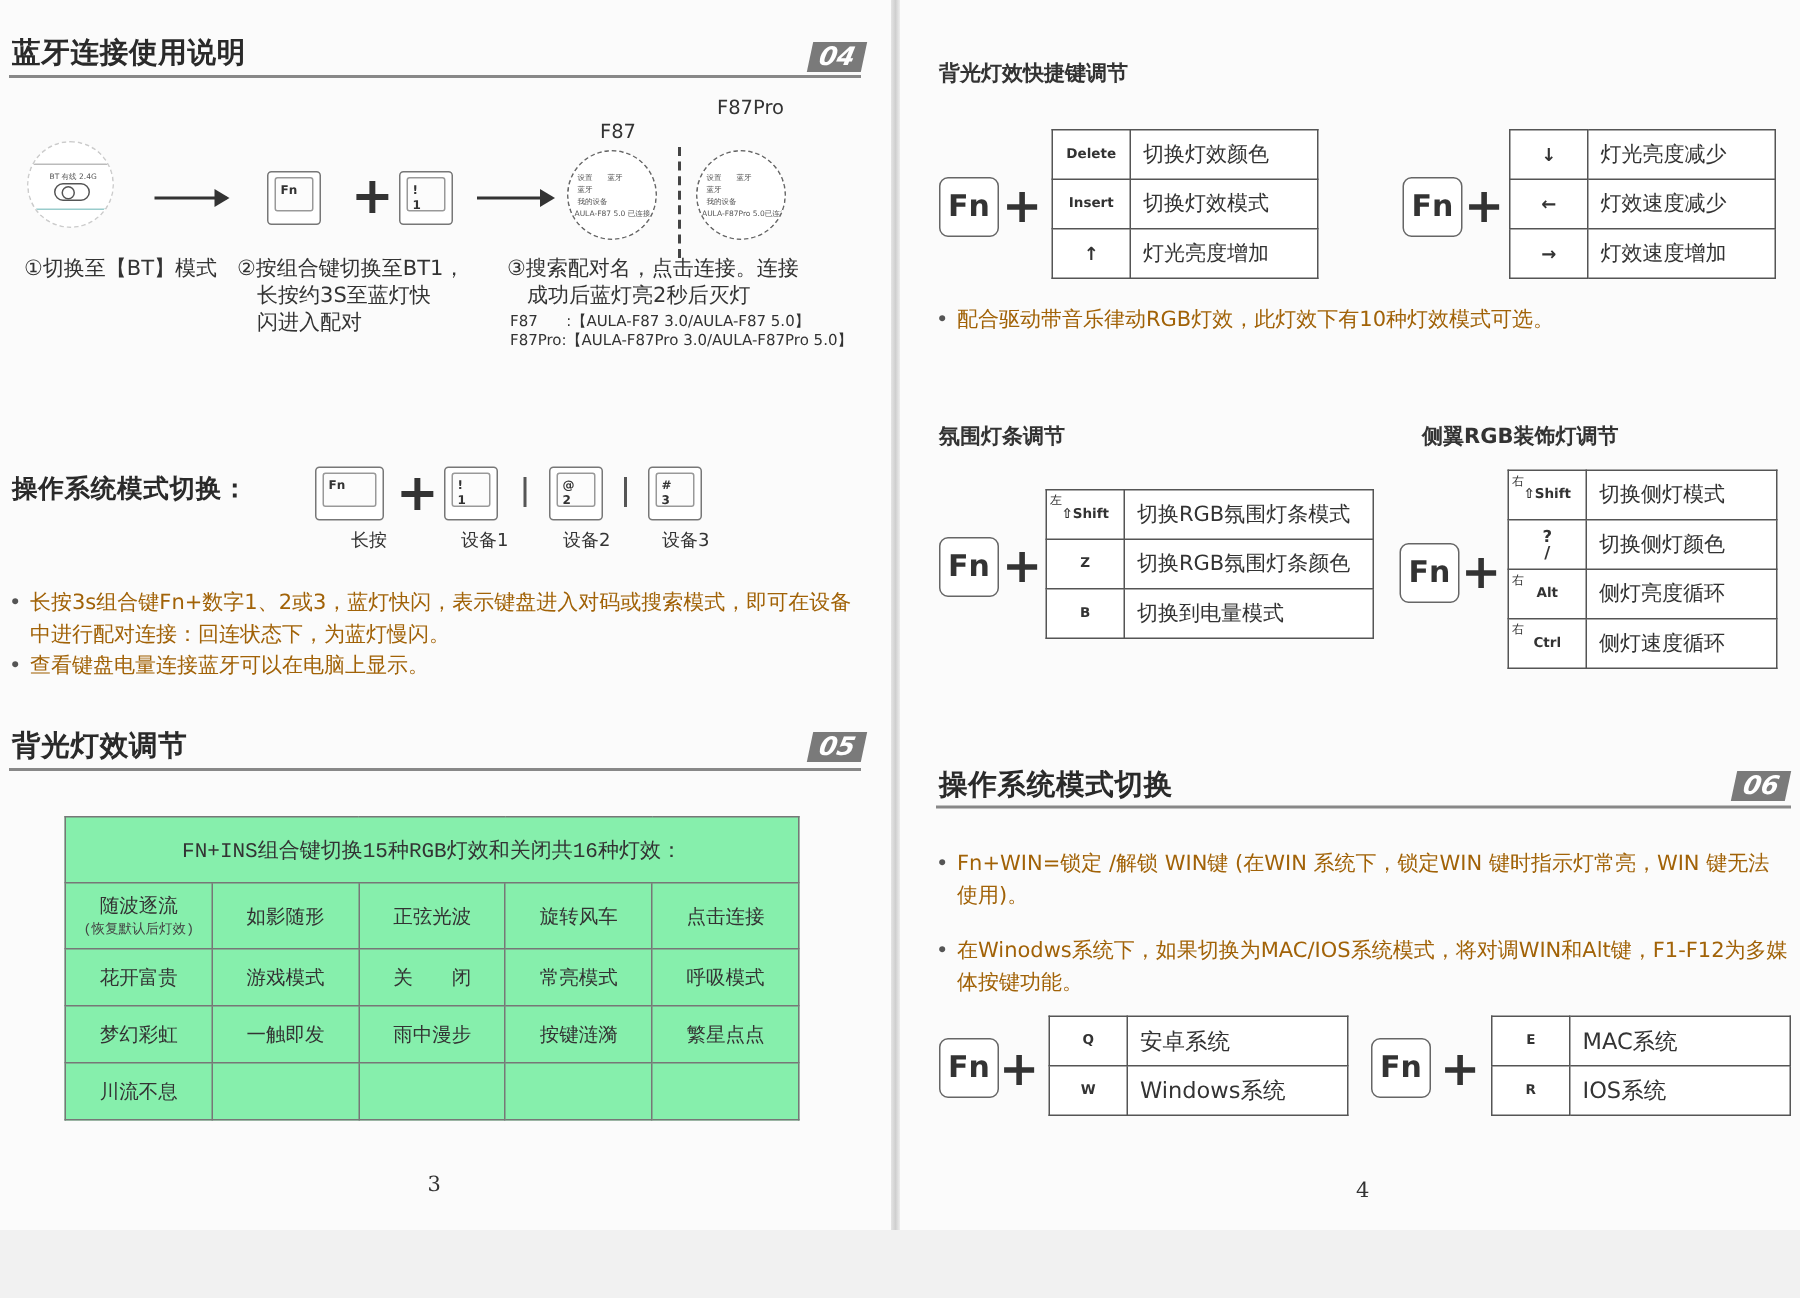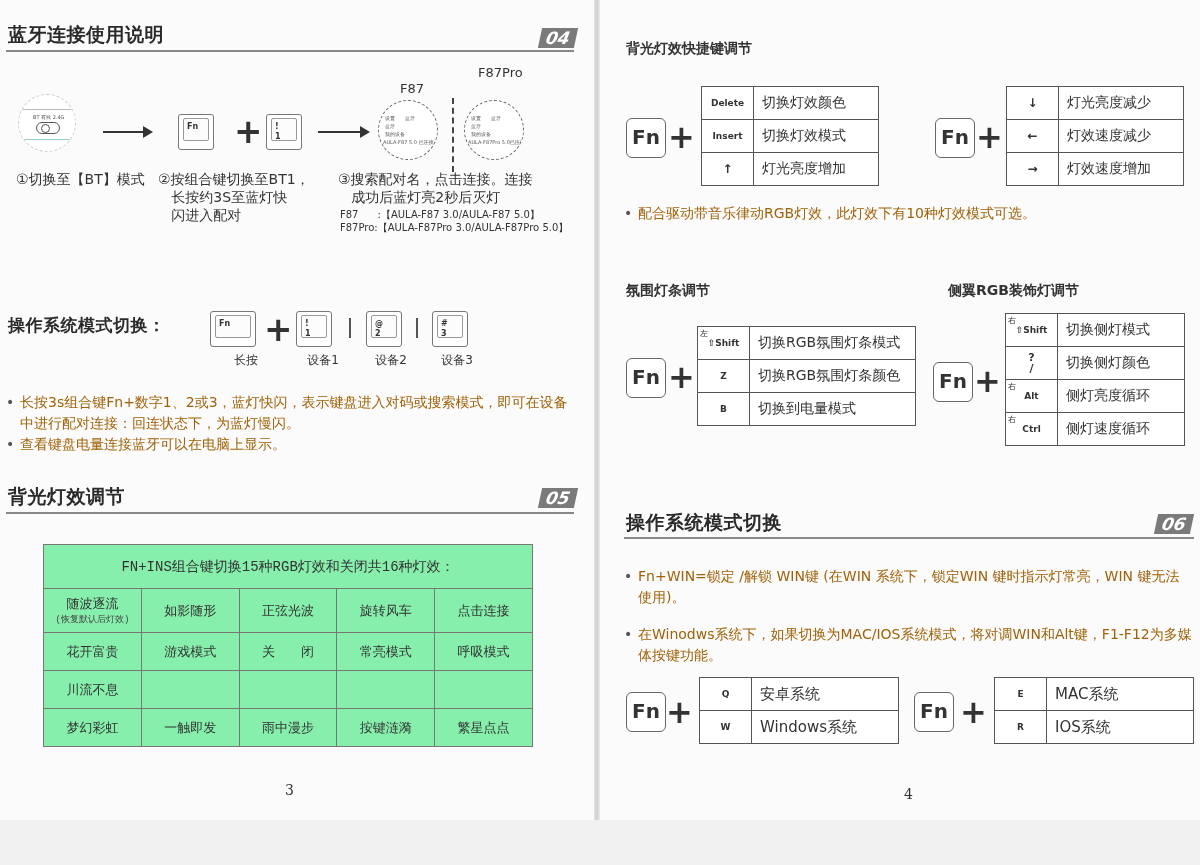--- a/index.html
+++ b/index.html
@@ -164,33 +164,33 @@
         <td>点击连接</td>
       </tr>
       <tr style="height:38px;">
         <td>花开富贵</td>
         <td>游戏模式</td>
         <td>关　　闭</td>
         <td>常亮模式</td>
         <td>呼吸模式</td>
       </tr>
       <tr style="height:38px;">
+        <td>梦幻彩虹</td>
+        <td>一触即发</td>
+        <td>雨中漫步</td>
+        <td>按键涟漪</td>
+        <td>繁星点点</td>
+      </tr>
+      <tr style="height:38px;">
         <td>川流不息</td>
         <td></td>
         <td></td>
         <td></td>
         <td></td>
       </tr>
-      <tr style="height:38px;">
-        <td>梦幻彩虹</td>
-        <td>一触即发</td>
-        <td>雨中漫步</td>
-        <td>按键涟漪</td>
-        <td>繁星点点</td>
-      </tr>
     </tbody>
       </table>
 
     <div class="page-num" style="left:285px; top:782px;">3</div>
   </div>
 
   <div class="gutter"></div>
 
   <div class="page page-right">
 

